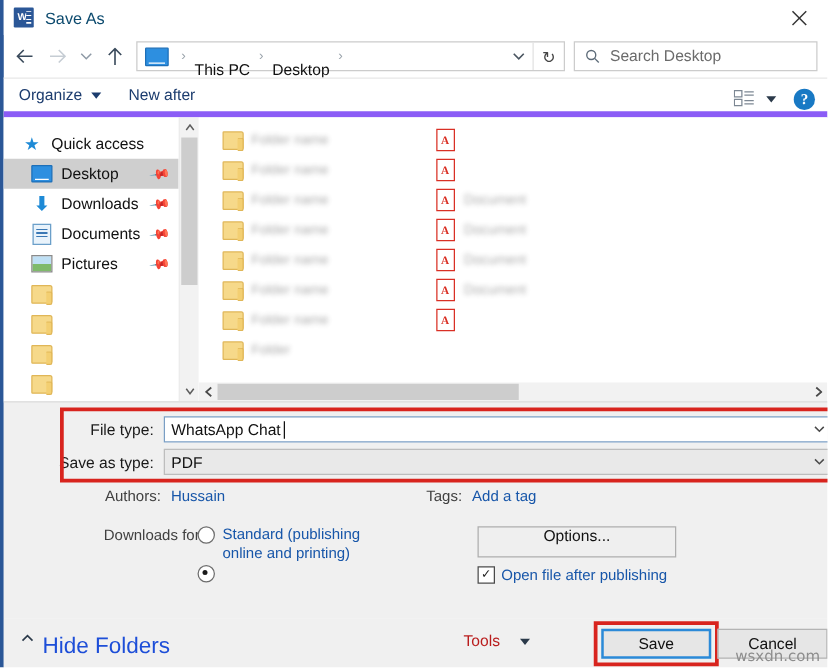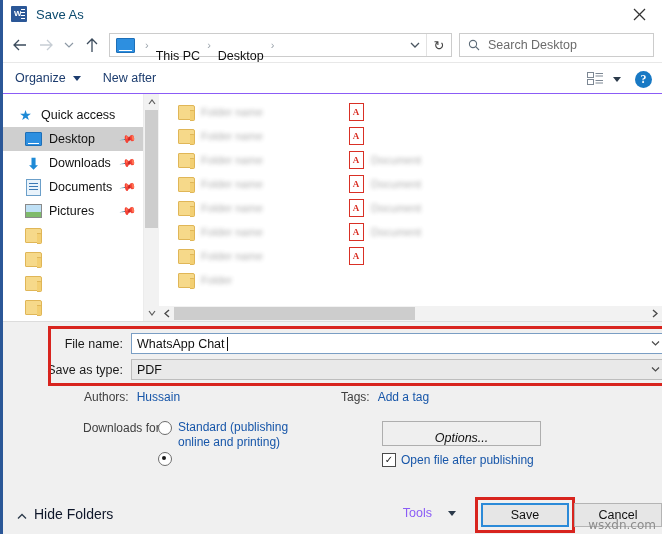--- a/index.html
+++ b/index.html
@@ -160,21 +160,21 @@
   .searchbox .mag { margin: 0 8px 0 8px; color:#5d6b78; display:flex; }
   .searchbox .ph { color: #6b6b6b; font-size: 12.5px; }
 
   
   .cmdbar {
     height: 32px;
     flex: 0 0 auto;
     display: flex;
     align-items: center;
     border-top: 1px solid #e8e8e8;
-    border-bottom: 1px solid #8b5cf6;
+    border-bottom: 5px solid #8b5cf6;
     background: #ffffff;
     padding-left: 12px;
     box-sizing: border-box;
     position: relative;
   }
   .cmd {
     font-size: 12.5px;
     color: #1c3c6e;
     margin-right: 22px;
     display: flex; align-items: center;
@@ -485,24 +485,23 @@
   }
   .radio-text {
     font-size: 12px;
     color: #1756a9;
     line-height: 15px;
   }
   .optbtn {
     width: 157px; height: 23px;
     border: 1px solid #aeaeae;
     background: #efefef;
-    display: flex; align-items: flex-end; justify-content: center;
+    display: flex; align-items: flex-start; justify-content: center;
     font-size: 12.5px;
     color: #111;
-    font-style: italic;
   }
   .chk-row { display: flex; align-items: center; }
   .chk {
     width: 12px; height: 12px;
     border: 1px solid #4a4a4a;
     background: #ffffff;
     margin-right: 5px;
     flex: 0 0 auto;
     display: flex; align-items: center; justify-content: center;
     font-size: 10px; color: #1a1a1a; line-height: 1;
@@ -512,32 +511,32 @@
   
   .footer {
     height: 39px;
     flex: 0 0 auto;
     background: #f0f0f0;
     position: relative;
   }
   .hidefolders {
     position: absolute;
     left: 14px; top: 11px;
-    display: flex; align-items: flex-end;
-    font-size: 14px;
-    color: #0f172a;
+    display: flex; align-items: flex-start;
+    font-size: 18px;
+    color: #1d4ed8;
   }
   .hidefolders .chev {
     margin-right: 7px; color: #2b3a4a; font-size: 10px;
   }
   .tools {
     position: absolute;
-    right: 206px; top: 11px;
+    right: 238px; top: 11px;
     display: flex; align-items: center;
-    font-size: 12.5px; color: #8b5cf6;
+    font-size: 12.5px; color: #b91c1c;
   }
   .tools .caret {
     margin-left: 16px;
     border-left: 4px solid transparent;
     border-right: 4px solid transparent;
     border-top: 5px solid #2b3a4a;
   }
   .btn {
     position: absolute;
     width: 88px; height: 24px;
@@ -842,21 +841,21 @@
             <path d="M1 1 L5 4.5 L1 8" stroke="#4a4a4a" stroke-width="1.4" fill="none"></path>
           </svg>
         </div>
       </div>
     </div>
   </div>
 
   <div class="lower">
 
     <div class="formrow" style="left:42px; top:11px; width:620px;">
-      <div class="flabel" style="width:78px;">File name:</div>
+      <div class="flabel" style="width:78px;">File type:</div>
       <div class="fname-input" style="width:535px; margin-left:8px;">
         <span>WhatsApp Chat</span>
           <span class="caretbar"></span>
         <span class="fname-chev">
           <svg width="9" height="7" viewBox="0 0 9 7">
             <path d="M1 1.5 L4.5 5 L8 1.5" stroke="#4a4a4a" stroke-width="1.2" fill="none"></path>
           </svg>
         </span>
       </div>
     </div>

